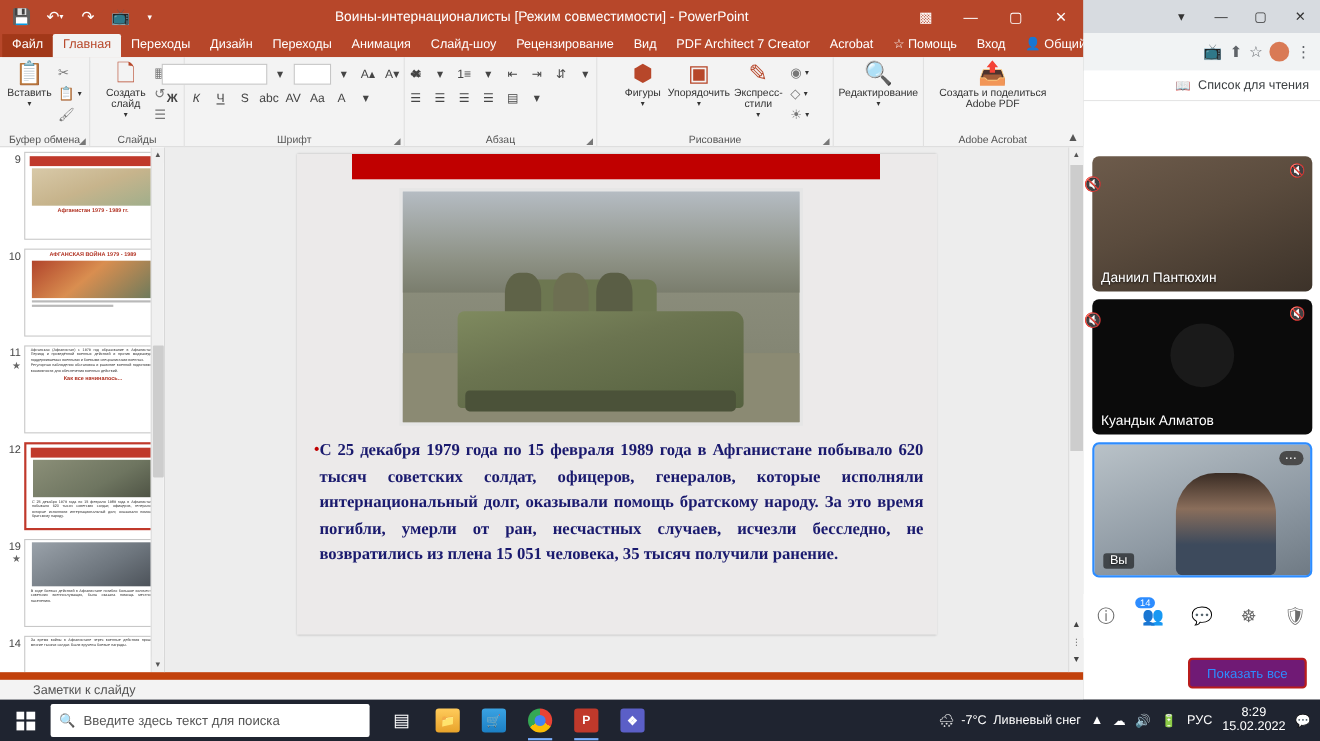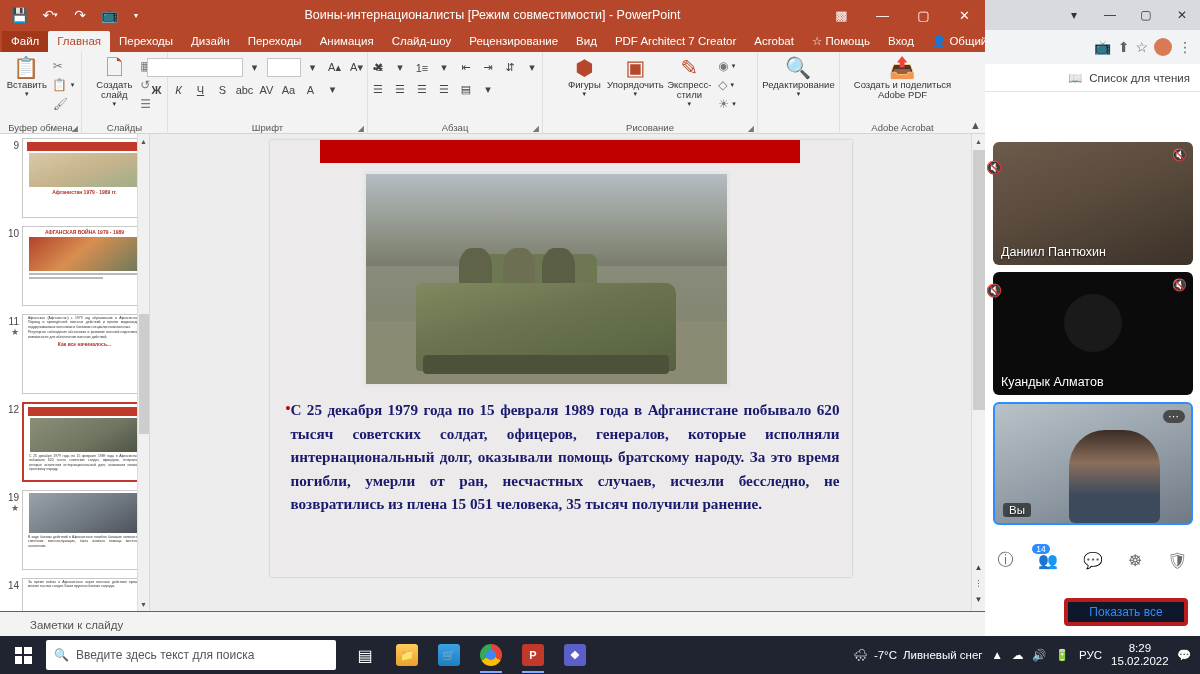--- a/index.html
+++ b/index.html
@@ -155,21 +155,21 @@
   .slidescroll .up, .slidescroll .down { height: 14px; display: flex; align-items: center; justify-content: center; font-size: 7px; color: #555; }
   .slidescroll .bar { position: absolute; top: 16px; left: 1px; width: 12px; height: 260px; background: #cdcdcd; }
   .slidescroll .prev, .slidescroll .next, .slidescroll .dots {
     position: absolute; width: 100%; height: 16px; display: flex; align-items: center; justify-content: center; font-size: 8px; color: #444;
   }
   .slidescroll .prev { bottom: 36px; }
   .slidescroll .dots { bottom: 20px; }
   .slidescroll .next { bottom: 4px; }
 
   .notesbar {
-    height: 26px; background: #f3f3f3; border-top: 1px solid #c2410c;
+    height: 26px; background: #f3f3f3; border-top: 7px solid #c2410c;
     display: flex; align-items: center; padding-left: 30px; font-size: 11.5px; color: #555;
   }
 
   .statusbar {
     height: 21px; background: #f3f3f3; border-top: 1px solid #d0d0d0;
     display: flex; align-items: center; font-size: 11px; color: #333; padding: 0 6px;
   }
   .statusbar .sep { width: 18px; }
   .statusbar .right { margin-left: auto; display: flex; align-items: center; gap: 9px; }
   .viewbtn { width: 22px; height: 17px; display: flex; align-items: center; justify-content: center; font-size: 11px; color: #444; }
@@ -208,23 +208,23 @@
   .selfie-person { position: absolute; left: 38%; top: 22%; width: 46%; height: 78%; background: linear-gradient(180deg,#3a2c24 0%,#8a6e5b 35%,#3d4a5c 70%); border-radius: 40% 40% 6px 6px; }
 
   .zoombar {
     position: absolute; left: 0; bottom: 56px; width: 215px; height: 40px;
     display: flex; align-items: center; justify-content: space-around; color: #d8d8d8; font-size: 15px;
     background: #fff;
   }
   .zoombar .zi { color: #6b6b6b; font-size: 16px; position: relative; }
   .zbadge { position: absolute; left: -6px; top: -7px; background: #2d8cff; color: #fff; font-size: 8.5px; border-radius: 8px; padding: 0 4px; }
   .showall {
-    position: absolute; right: 12px; bottom: 10px; width: 124px; height: 28px;
-    border: 4px solid #b91c1c; border-radius: 4px; display: flex; align-items: center; justify-content: center;
-    font-size: 12px; color: #2d8cff; background: #0f172a;
+    position: absolute; right: 12px; bottom: 10px; width: 108px; height: 28px;
+    border: 2px solid #b91c1c; border-radius: 4px; display: flex; align-items: center; justify-content: center;
+    font-size: 12px; color: #2d8cff; background: #701a75;
   }
 
   
   .float-mute { position: absolute; color: #fff; font-size: 13px; }
   .fm1 { left: 986px; top: 160px; }
   .fm2 { left: 986px; top: 283px; }
 
   
   .taskbar {
     position: absolute; left: 0; bottom: 0; width: 1200px; height: 38px;

